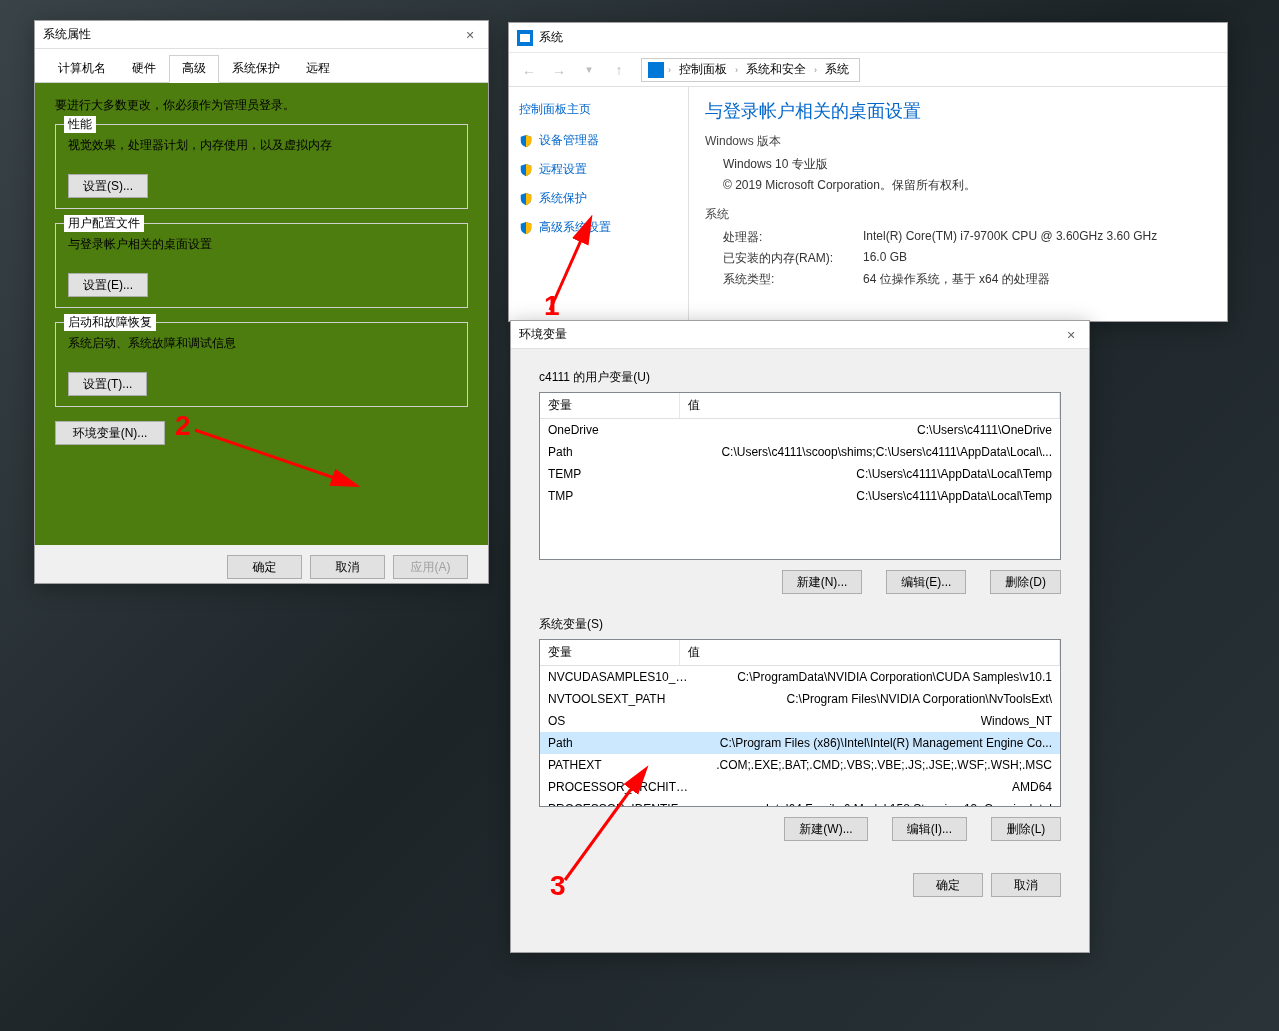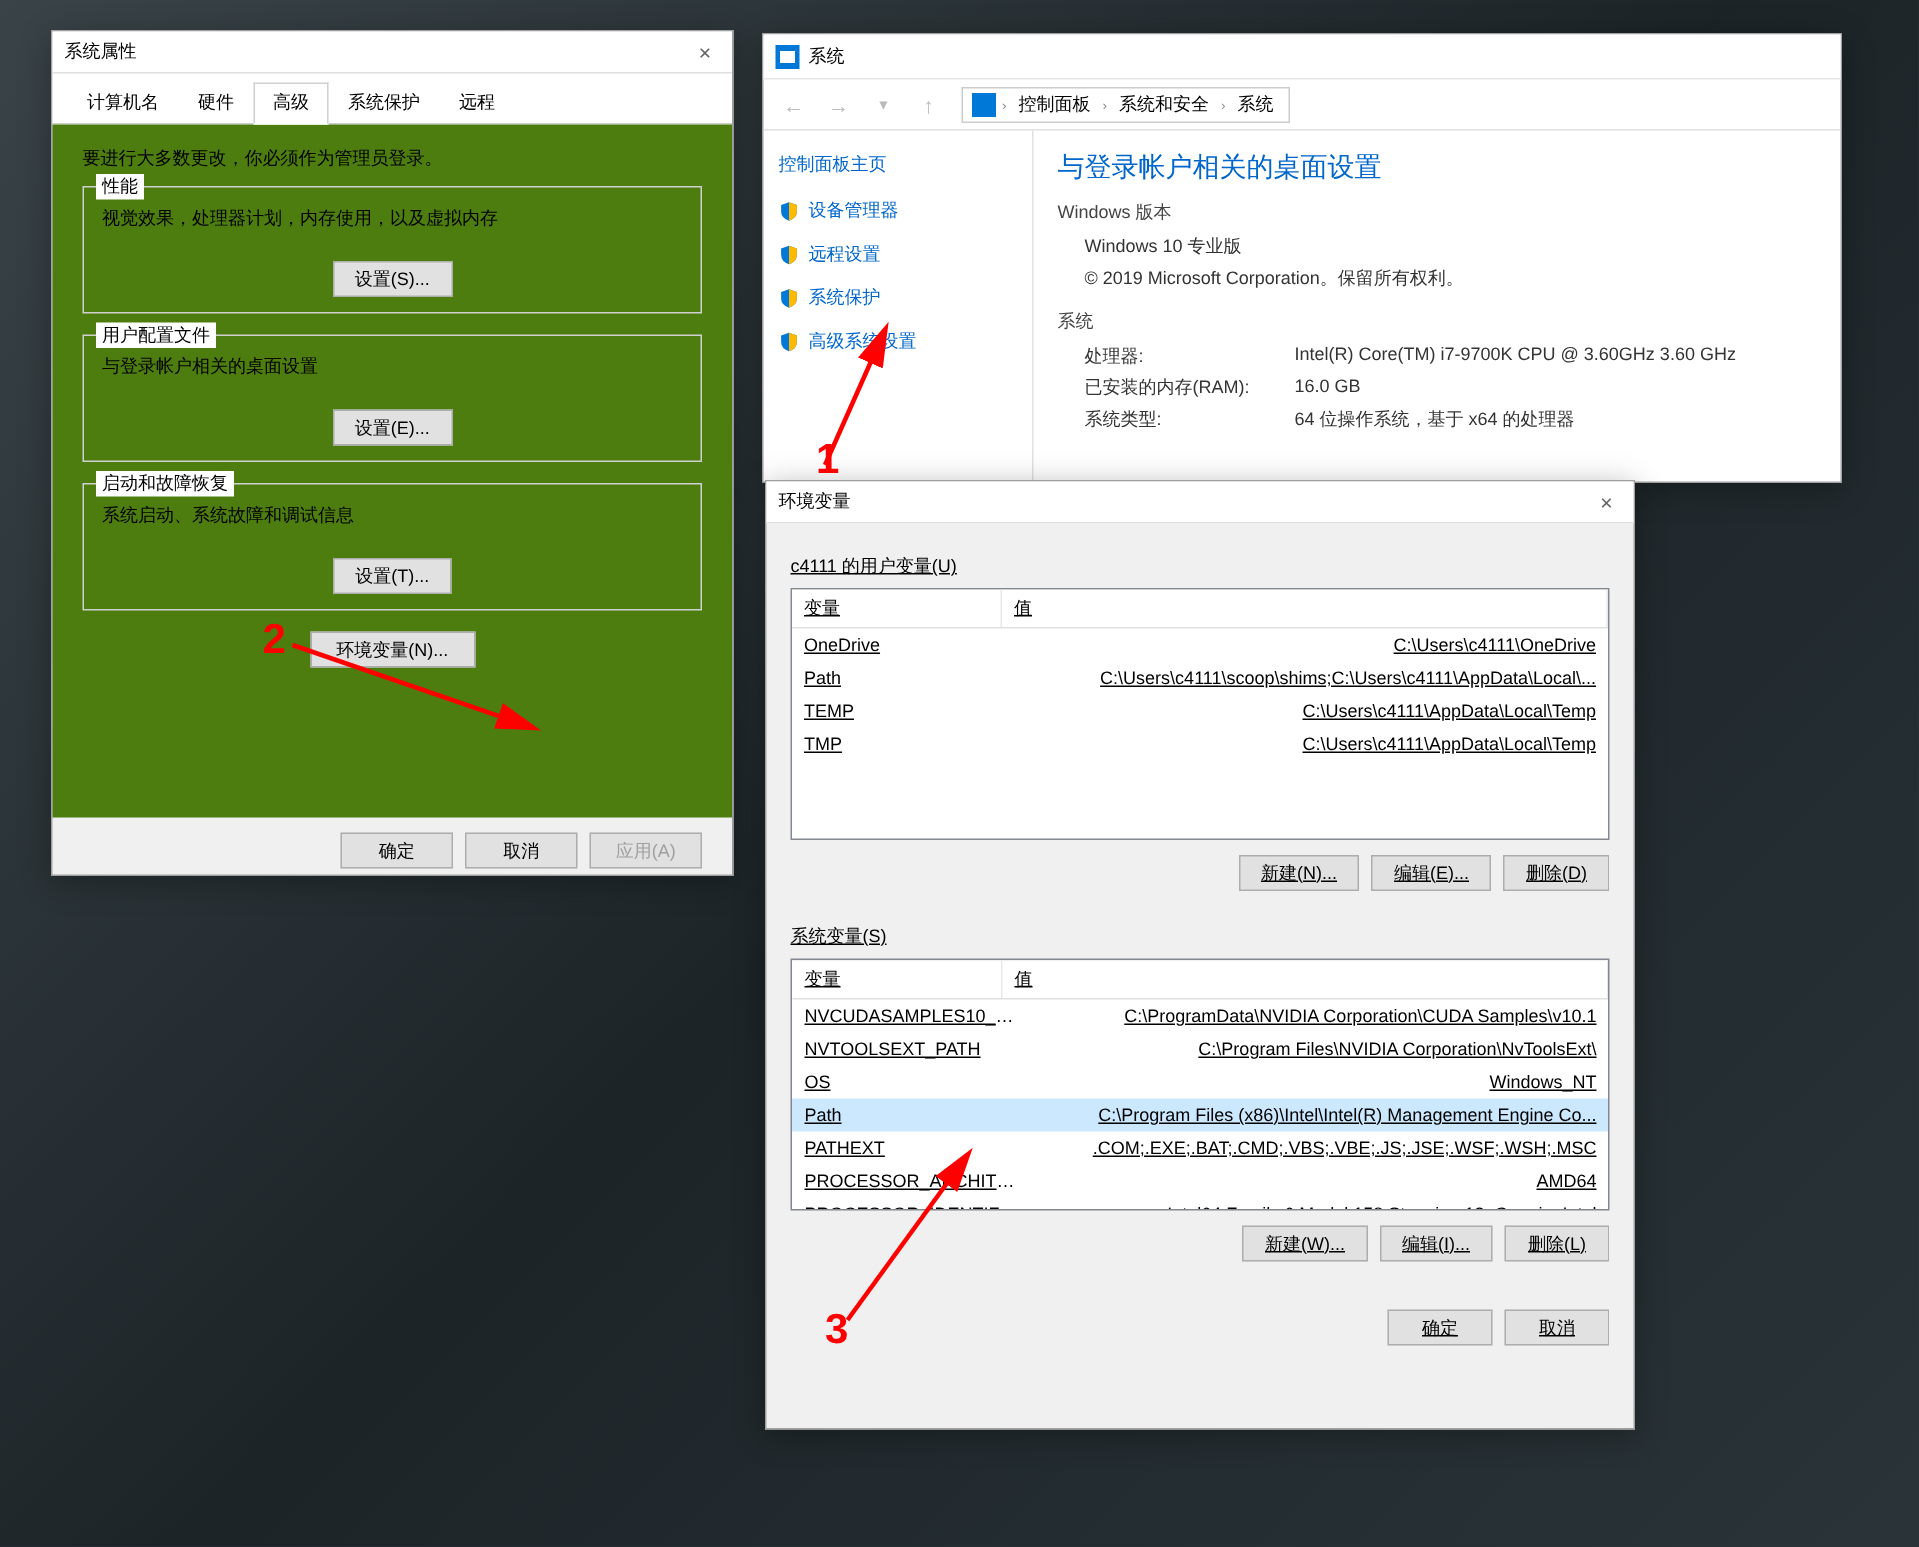--- a/index.html
+++ b/index.html
@@ -13,21 +13,21 @@
 .titlebar-close { position: absolute; right: 8px; top: 4px; width: 20px; height: 20px; display: flex; align-items: center; justify-content: center; cursor: pointer; color: #666; }
 .titlebar-close::before { content: "✕"; font-size: 11px; }
 .tab-row { display: flex; background: #fff; border-bottom: 1px solid #d0d0d0; padding: 6px 10px 0 10px; }
 .tab { padding: 4px 12px; border: 1px solid transparent; cursor: pointer; font-size: 12px; }
 .tab.active { border: 1px solid #d0d0d0; border-bottom: 1px solid #fff; background: #fff; margin-bottom: -1px; }
 .tab-content { padding: 14px 20px; background: #4d7c0f; height: calc(100% - 100px); }
 .notice-text { font-size: 12px; margin-bottom: 10px; }
 .groupbox { border: 1px solid #d0d0d0; padding: 12px 12px 10px 12px; margin-bottom: 14px; position: relative; }
 .groupbox-title { position: absolute; top: -9px; left: 8px; background: #fff; padding: 0 4px; font-size: 12px; }
 .groupbox-desc { font-size: 12px; margin-bottom: 20px; }
-.groupbox-btn-row { display: flex; justify-content: center; }
+.groupbox-btn-row { display: flex; justify-content: flex-start; }
 .win-btn { min-width: 70px; height: 24px; padding: 0 14px; background: #e1e1e1; border: 1px solid #adadad; cursor: pointer; font-size: 12px; font-family: inherit; }
 .win-btn.disabled { color: #a0a0a0; cursor: default; }
 .bottom-btn-row { display: flex; justify-content: flex-end; gap: 8px; padding: 10px 20px; }
 .bottom-btn-row .win-btn { min-width: 75px; }
 
 
 .sys-window { position: absolute; left: 508px; top: 22px; width: 720px; height: 300px; background: #fff; border: 1px solid #a0a0a0; z-index: 5; box-shadow: 0 4px 20px rgba(0,0,0,0.3); }
 .sys-titlebar { height: 30px; background: #fff; display: flex; align-items: center; padding: 0 8px; border-bottom: 1px solid #e8e8e8; }
 .sys-icon { width: 16px; height: 16px; background: #0078d7; margin-right: 6px; display: inline-flex; align-items: center; justify-content: center; }
 .sys-icon::before { content: ""; width: 10px; height: 8px; background: #fff; }
@@ -44,33 +44,33 @@
 .shield-icon { width: 14px; height: 14px; display: inline-block; }
 .shield-icon svg { width: 100%; height: 100%; }
 .sys-main { flex: 1; padding: 12px 16px; overflow: hidden; }
 .sys-main-title { font-size: 18px; color: #0066cc; font-weight: 400; margin-bottom: 10px; }
 .sys-section-label { font-size: 12px; color: #444; margin-bottom: 6px; }
 .sys-info-row { display: flex; font-size: 12px; margin-bottom: 4px; padding-left: 18px; }
 .sys-info-label { width: 140px; color: #333; }
 .sys-info-value { color: #333; }
 
 
-.env-body { padding: 12px 16px; text-decoration: underline; }
+.env-body { padding: 12px 28px; }
 .env-section-label { font-size: 12px; margin-bottom: 6px; margin-top: 8px; }
 .env-table { border: 1px solid #828790; background: #fff; height: 168px; overflow: auto; }
 .env-table-header { display: flex; background: #fff; border-bottom: 1px solid #e0e0e0; position: sticky; top: 0; }
 .env-th { padding: 4px 8px; font-size: 12px; border-right: 1px solid #e8e8e8; }
 .env-th.name { width: 140px; }
 .env-th.value { flex: 1; }
 .env-row { display: flex; padding: 2px 0; cursor: pointer; }
 .env-row.selected { background: #cce8ff; }
 .env-td { padding: 2px 8px; font-size: 12px; white-space: nowrap; overflow: hidden; text-overflow: ellipsis; }
 .env-td.name { width: 160px; }
 .env-td.value { flex: 1; text-align: right; }
-.env-btn-row { display: flex; justify-content: flex-end; gap: 8px; padding: 10px 0 14px 0; }
+.env-btn-row { display: flex; justify-content: flex-end; gap: 24px; padding: 10px 0 14px 0; }
 .env-dialog-btn-row { display: flex; justify-content: flex-end; gap: 8px; padding: 8px 0; margin-top: 10px; }
 
 
 .annotation { position: absolute; color: #ff0000; font-size: 28px; font-weight: bold; z-index: 50; pointer-events: none; }
 .arrow { position: absolute; z-index: 49; pointer-events: none; }
 </style>
 </head>
 <body>
 
 <div class="bg-image"></div>

